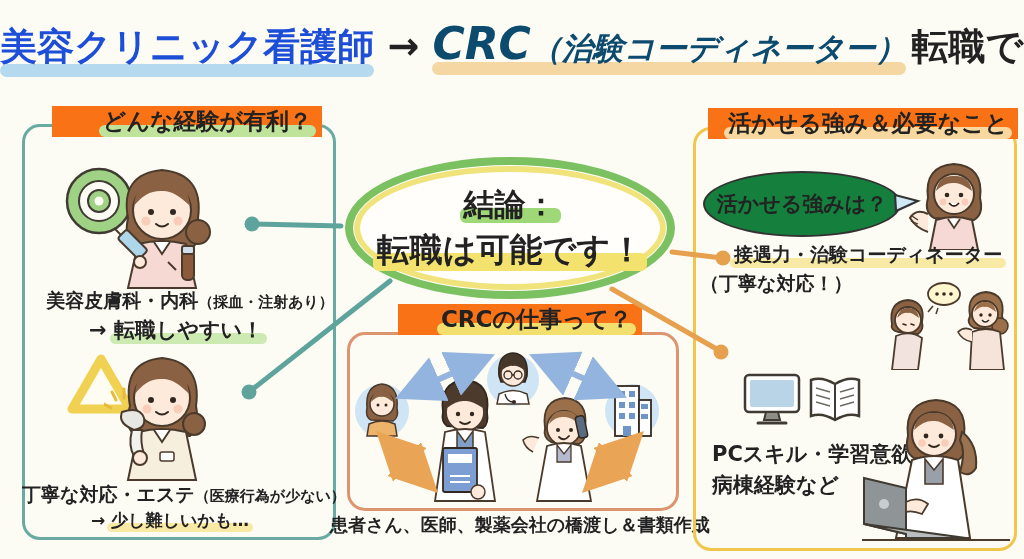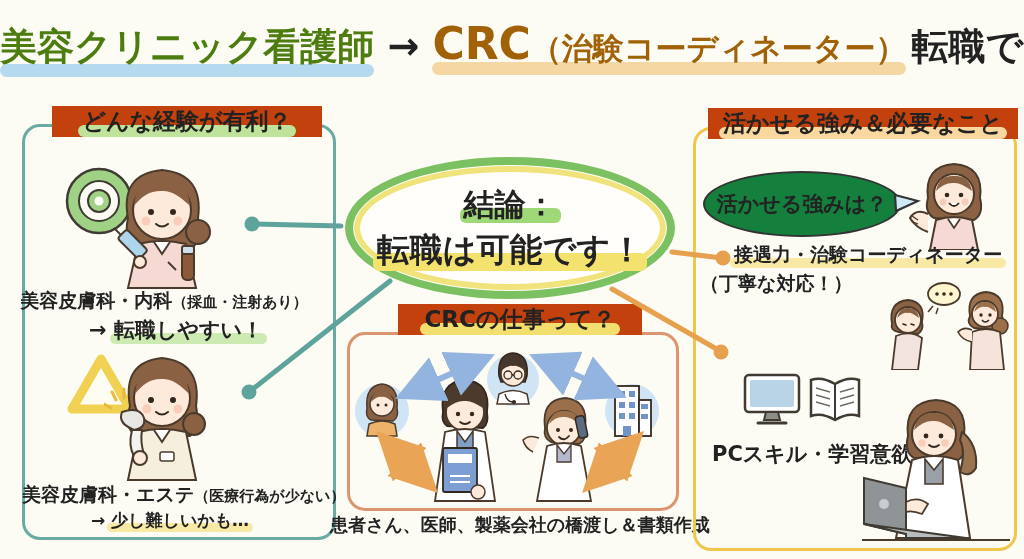--- a/index.html
+++ b/index.html
@@ -19,43 +19,43 @@
   
   .ul{position:relative;display:inline-block;z-index:0;}
   .ul::after{content:"";position:absolute;left:0;right:0;bottom:-5px;height:13px;border-radius:7px;z-index:-1;}
   .ul-blue::after{background:#b5daf0;}
   .ul-orange::after{background:#f4d7a2;}
   
   .panel{position:absolute;border-radius:18px;background:transparent;}
   .panel-left{border:3.5px solid #69aba2;}
   .panel-crc{border:3.5px solid #dd9570;}
   .panel-right{border:3.5px solid #f0c64d;}
-  .panel-head{position:absolute;text-align:center;background:#c2410c;padding:0 10px;white-space:nowrap;font-weight:700;text-decoration:underline;}
+  .panel-head{position:absolute;text-align:right;background:#f97316;padding:0 10px;white-space:nowrap;font-weight:700;text-decoration:underline;}
   .txt{position:absolute;white-space:nowrap;font-weight:700;}
   .center{text-align:center;}
   
   #oval{position:absolute;left:345px;top:157px;width:330px;height:142px;border:8px solid #7cc161;border-radius:50%;background:#fffefa;box-sizing:border-box;display:flex;flex-direction:column;align-items:center;justify-content:center;z-index:4;}
   #oval::before{content:"";position:absolute;inset:1px;border:6px solid #f1e37b;border-radius:50%;pointer-events:none;}
   #oval .l1{font-size:31px;font-weight:800;z-index:1;}
   #oval .l2{font-size:33px;font-weight:800;z-index:1;margin-top:2px;}
   
   #bubble{position:absolute;left:703px;top:171px;width:194px;height:62px;background:#15803d;border:2.5px solid #333;border-radius:50%;display:flex;align-items:center;justify-content:center;font-size:21px;font-weight:700;z-index:3;}
   #bubble-tail{position:absolute;left:893px;top:192px;z-index:3;}
   svg{display:block;}
   #connectors{position:absolute;left:0;top:0;z-index:6;pointer-events:none;}
 </style>
 </head>
 <body>
 
 <div id="stage">
 
   <div class="abs" style="left:0;top:18px;width:1024px;text-align:center;white-space:nowrap;">
-    <span class="ul ul-blue" style="font-size:37px;font-weight:800;color:#4d7c0f;">美容クリニック看護師</span>
+    <span class="ul ul-blue" style="font-size:37px;font-weight:800;color:#1d4ed8;">美容クリニック看護師</span>
     <span style="font-size:38px;font-weight:800;color:#222;margin:0 8px;">→</span>
-    <span class="ul ul-orange" style="color:#a16207;">
+    <span class="ul ul-orange" style="color:#0c4a6e;font-style:italic;">
       <span style="font-size:44px;font-weight:800;">CRC</span><span style="font-size:31px;font-weight:800;">（治験コーディネーター）</span>
     </span>
     <span style="font-size:37px;font-weight:800;color:#222;">転職できる？</span>
   </div>
 
   <div class="panel panel-left" style="left:22px;top:124px;width:308px;height:410px;"></div>
   <div class="panel-head" style="left:52px;top:106px;width:250px;font-size:23px;">
     <span class="hl hl-green">どんな経験が有利？</span>
   </div>
 
@@ -83,21 +83,21 @@
       <line x1="8" y1="70" x2="22" y2="84" stroke="#4a3a2c" stroke-width="2"></line>
       <rect x="12" y="80" width="30" height="13" rx="3" transform="rotate(45 27 86)" fill="#aed6ea" stroke="#4a3a2c" stroke-width="2"></rect>
       <circle cx="34" cy="104" r="6" fill="#fdeada" stroke="#4a3a2c" stroke-width="2"></circle>
     </g>
     <g>
       <rect x="76" y="92" width="12" height="30" rx="5" fill="#8a5a3a" stroke="#4a3a2c" stroke-width="2"></rect>
       <rect x="76" y="88" width="12" height="8" rx="2" fill="#cfe0ec" stroke="#4a3a2c" stroke-width="2"></rect>
     </g>
   </svg>
 
-  <div class="txt center" style="left:10px;top:288px;width:308px;">
+  <div class="txt center" style="left:36px;top:288px;width:308px;">
     <span style="font-size:19px;">美容皮膚科・内科</span><span style="font-size:15px;">（採血・注射あり）</span>
   </div>
   <div class="txt center" style="left:22px;top:316px;width:308px;font-size:21px;">
     <span>→</span>
     <span class="hl hl-lgreen">転職しやすい！</span>
   </div>
 
   <svg class="abs" style="left:66px;top:352px;" width="70" height="66" viewBox="0 0 70 66">
     <path d="M35,7 L64,57 L6,57 Z" fill="#fffdf2" stroke="#f0d152" stroke-width="9" stroke-linejoin="round"></path>
   </svg>
@@ -121,21 +121,21 @@
       <circle cx="36" cy="114" r="7" fill="#fdeada" stroke="#4a3a2c" stroke-width="2"></circle>
       <g stroke="#e9b93c" stroke-width="3" stroke-linecap="round">
         <line x1="12" y1="56" x2="8" y2="48"></line>
           <line x1="20" y1="54" x2="20" y2="45"></line>
           <line x1="7" y1="64" x2="0" y2="60"></line>
       </g>
     </g>
   </svg>
 
   <div class="txt center" style="left:22px;top:482px;width:308px;">
-    <span style="font-size:19px;">美容皮膚科・エステ</span><span style="font-size:15px;">（医療行為が少ない）</span>
+    <span style="font-size:19px;">丁寧な対応・エステ</span><span style="font-size:15px;">（医療行為が少ない）</span>
   </div>
   <div class="txt center" style="left:16px;top:509px;width:308px;font-size:17px;">
     <span>→</span>
     <span class="hl hl-lyellow">少し難しいかも…</span>
   </div>
 
   <div id="oval">
     <div class="l1">
       <span class="hl hl-dgreen">結論：</span>
     </div>
@@ -319,20 +319,21 @@
       <line x1="8" y1="12" x2="22" y2="16"></line>
         <line x1="8" y1="19" x2="22" y2="23"></line>
         <line x1="8" y1="26" x2="22" y2="30"></line>
       <line x1="46" y1="12" x2="32" y2="16"></line>
         <line x1="46" y1="19" x2="32" y2="23"></line>
         <line x1="46" y1="26" x2="32" y2="30"></line>
     </g>
   </svg>
 
   <div class="txt" style="left:712px;top:440px;font-size:21px;">PCスキル・学習意欲・</div>
+  <div class="txt" style="left:712px;top:471px;font-size:21px;">病棟経験など</div>
 
   <svg class="abs" style="left:862px;top:392px;" width="148" height="152" viewBox="0 0 148 152">
     <path d="M46,44 Q42,10 74,8 Q106,10 102,44 Q106,62 96,68 L52,66 Q42,60 46,44 Z" fill="#8a6243" stroke="#4a3a2c" stroke-width="2"></path>
     <path d="M100,40 Q116,52 114,76 Q108,86 98,80 Q104,60 98,48 Z" fill="#9a7350" stroke="#4a3a2c" stroke-width="2"></path>
     <circle cx="72" cy="42" r="22" fill="#fdeada" stroke="#4a3a2c" stroke-width="2"></circle>
     <path d="M52,38 Q55,20 72,21 Q89,20 92,38 Q78,28 72,29 Q62,28 52,38 Z" fill="#8a6243"></path>
     <circle cx="64" cy="44" r="2.4" fill="#33281f"></circle>
       <circle cx="79" cy="44" r="2.4" fill="#33281f"></circle>
     <circle cx="60" cy="51" r="3.8" fill="#f8c8b4" opacity="0.85"></circle>
       <circle cx="83" cy="51" r="3.8" fill="#f8c8b4" opacity="0.85"></circle>

